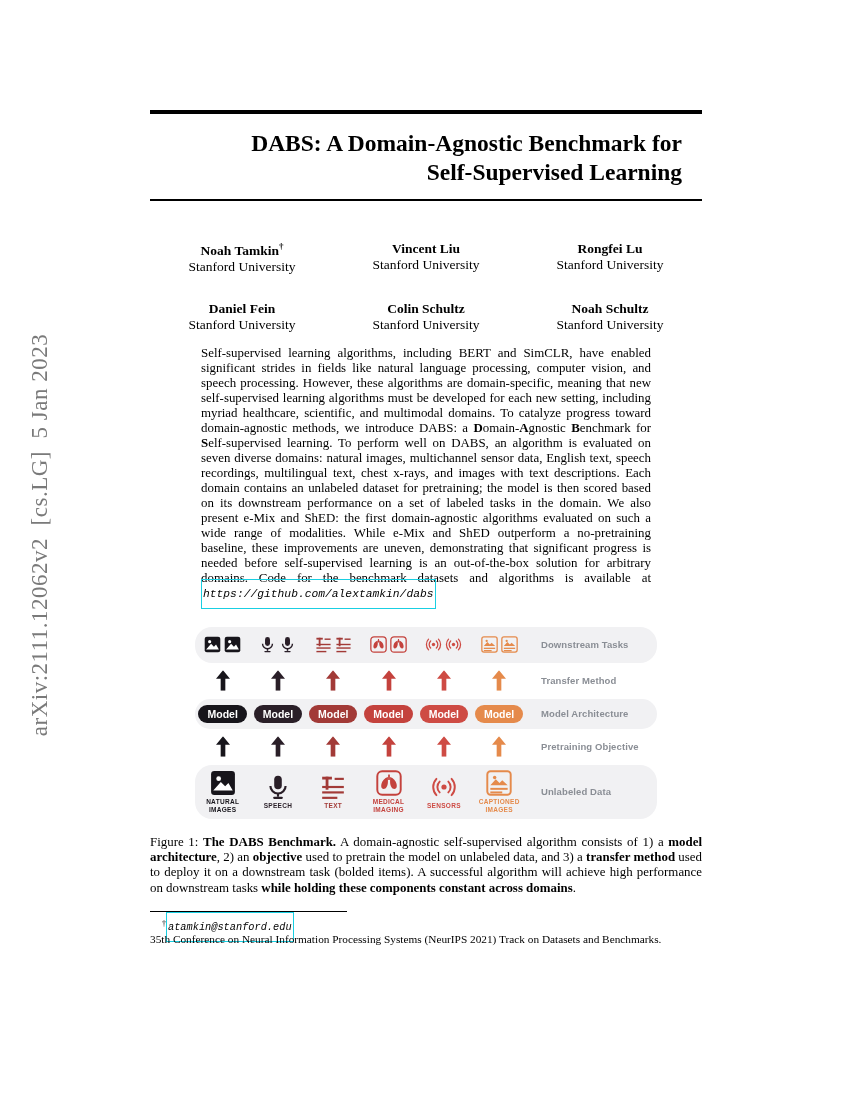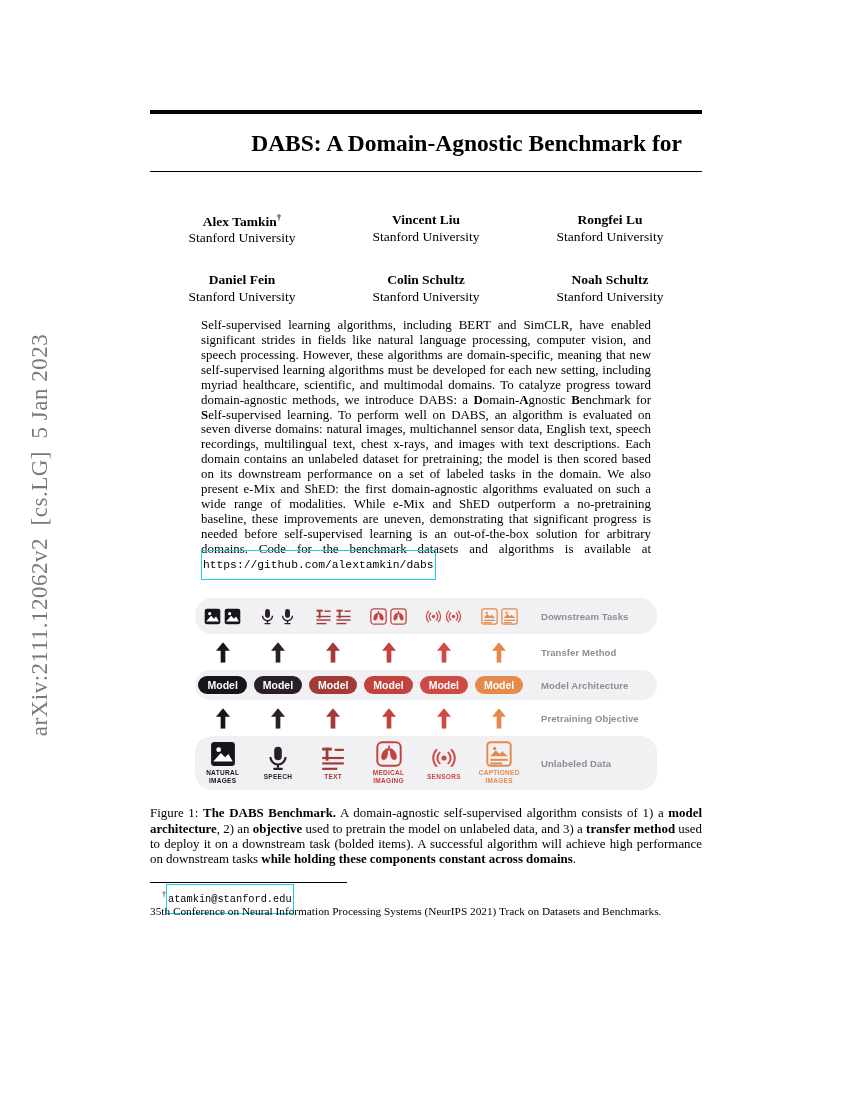--- a/index.html
+++ b/index.html
@@ -22,21 +22,21 @@
             margin-top:40px; text-align:center;}
   .author-name {font-weight:bold; font-size:13.5px; line-height:1.15;}
   .author-name sup {font-size:9px;}
   .author-affil {font-size:13.5px; margin-top:1px;}
 
   .abstract-heading {text-align:center; font-weight:bold; font-size:15.5px; margin-top:44px;}
   .abstract-body {margin:13px 51px 0 51px; font-size:12.9px; line-height:1.16; text-align:justify;}
 
   .mono-link {font-family:"Liberation Mono", monospace; font-size:11.3px;
               border:1.3px solid var(--link_box, #19cfe2); padding:8px 1px;
-              color:#000; text-decoration:none; white-space:nowrap;}
+              color:#000; text-decoration:none; white-space:nowrap;font-style:italic;}
 
   
   .figure {margin:26px 0 0 45px; width:462px; font-family:"Liberation Sans", sans-serif;}
   .fig-row {display:flex; align-items:center; margin-bottom:3px;}
   .fig-row.shaded {background:#f1f1f3; border-radius:17px;}
   .cols {width:332px; display:flex;}
   .fig-col {width:55.3px; display:flex; justify-content:center; align-items:center; gap:3px;}
   .row-ds {height:36px;}
   .row-arrow {height:30px;}
   .row-model {height:30px;}
@@ -113,27 +113,28 @@
 <div class="page">
 
   <div class="arxiv-stamp">arXiv:2111.12062v2  [cs.LG]  5 Jan 2023</div>
 
   <div class="content">
 
     <div class="rule-thick"></div>
 
     <div class="paper-title">
       <span>DABS: A Domain-Agnostic Benchmark for</span><br>
+      <span>Self-Supervised Learning</span>
     </div>
 
     <div class="rule-thin"></div>
 
     <div class="authors">
       <div>
-        <div class="author-name"><span>Alex Tamkin</span><sup>†</sup></div>
+        <div class="author-name"><span>Noah Tamkin</span><sup>†</sup></div>
         <div class="author-affil">Stanford University</div>
       </div>
       <div>
         <div class="author-name">Vincent Liu</div>
         <div class="author-affil">Stanford University</div>
       </div>
       <div>
         <div class="author-name">Rongfei Lu</div>
         <div class="author-affil">Stanford University</div>
       </div>

